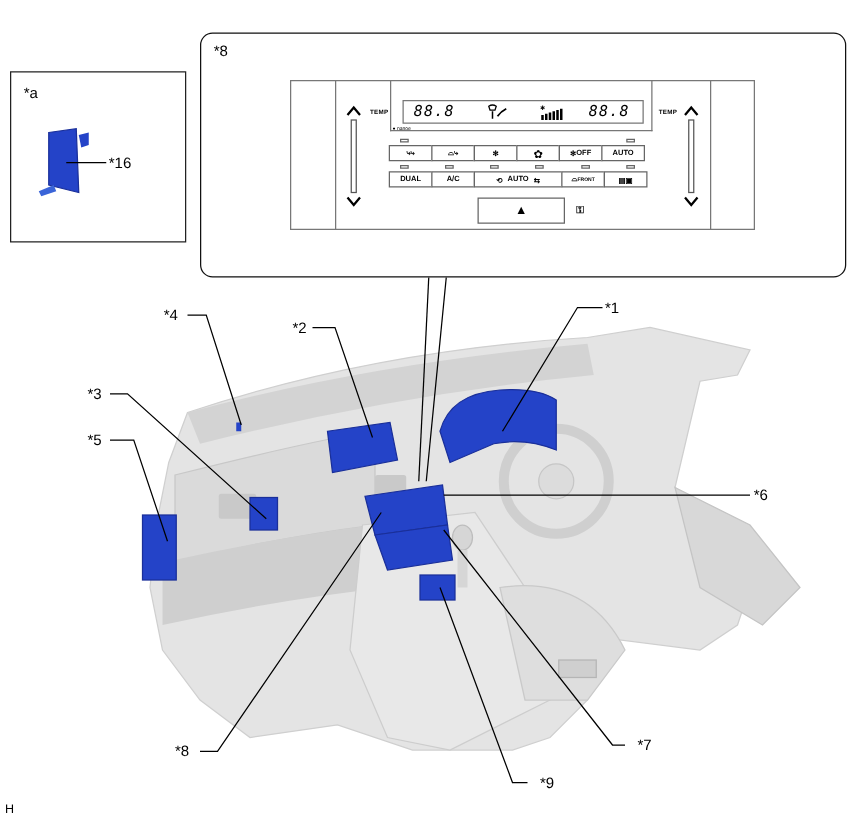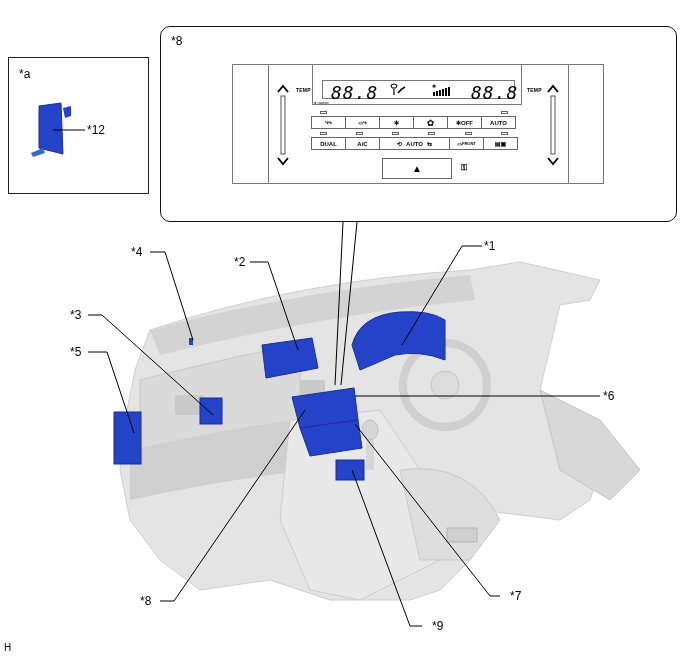--- a/index.html
+++ b/index.html
@@ -10,21 +10,21 @@
   svg.layer { position:absolute; left:0; top:0; }
   
   #inset-a { left:8px; top:57px; width:141px; height:137px; border:1.5px solid #222; box-sizing:border-box; }
   
   #panel-box { left:160px; top:26px; width:517px; height:196px; border:1.5px solid #111; border-radius:10px; box-sizing:border-box; background:#fff; }
   .panel-frame { left:232px; top:64px; width:372px; height:120px; border:1px solid #777; box-sizing:border-box; background:#fff; }
   .panel-inner-l { left:268px; top:64px; width:1px; height:120px; background:#777; }
   .panel-inner-r { left:568px; top:64px; width:1px; height:120px; background:#777; }
   .display-top { left:312px; top:64px; width:210px; height:41px; border:1px solid #777; border-top:none; box-sizing:border-box; }
   .lcd { left:322px; top:80px; width:193px; height:19px; border:1px solid #777; box-sizing:border-box; }
-  .lcd-num { position:absolute; top:1px; font-size:18px; font-style:italic; font-family:"DejaVu Sans Mono", monospace; letter-spacing:1px; }
+  .lcd-num { position:absolute; top:1px; font-size:12px; font-style:italic; font-family:"DejaVu Sans Mono", monospace; letter-spacing:1px; }
   .temp-lbl { font-size:5px; font-weight:bold; letter-spacing:0.2px; }
   .btn-row { display:flex; position:absolute; }
   .cbtn { width:35px; height:13px; border:1px solid #666; box-sizing:border-box; margin-left:-1px;
           font-size:6px; font-weight:bold; display:flex; align-items:center; justify-content:center; background:#fff; }
   .led { position:absolute; width:7px; height:3px; border:1px solid #666; box-sizing:border-box; background:#fff; }
   .hazard-btn { left:382px; top:158px; width:70px; height:21px; border:1px solid #666; box-sizing:border-box;
                 display:flex; align-items:center; justify-content:center; font-size:10px; }
   .fig-code { left:4px; top:642px; font-size:10px; }
 </style>
 </head>
@@ -92,21 +92,21 @@
 <div class="callout" style="left:432px;top:620px;">*9</div>
 
 <div id="inset-a" class="abs">
   <div class="callout" style="left:10px;top:10px;">*a</div>
   <svg class="abs" style="left:0;top:0" width="141" height="137">
     <path d="M30 48 L52 45 L54 96 L30 90 Z" fill="#2443c8" stroke="#1a2f9a"></path>
     <path d="M54 50 L62 48 L62 58 L56 60 Z" fill="#2443c8"></path>
     <path d="M22 95 L34 90 L36 95 L24 99 Z" fill="#3a64d8"></path>
     <line x1="44" y1="72" x2="76" y2="72" stroke="#000" stroke-width="1"></line>
   </svg>
-  <div class="callout" style="left:78px;top:66px;">*12</div>
+  <div class="callout" style="left:78px;top:66px;">*16</div>
 </div>
 
 <div id="panel-box" class="abs">
   <div class="callout" style="left:10px;top:8px;">*8</div>
 </div>
 
 <div class="abs panel-frame"></div>
 <div class="abs panel-inner-l"></div>
 <div class="abs panel-inner-r"></div>
 <div class="abs display-top"></div>

